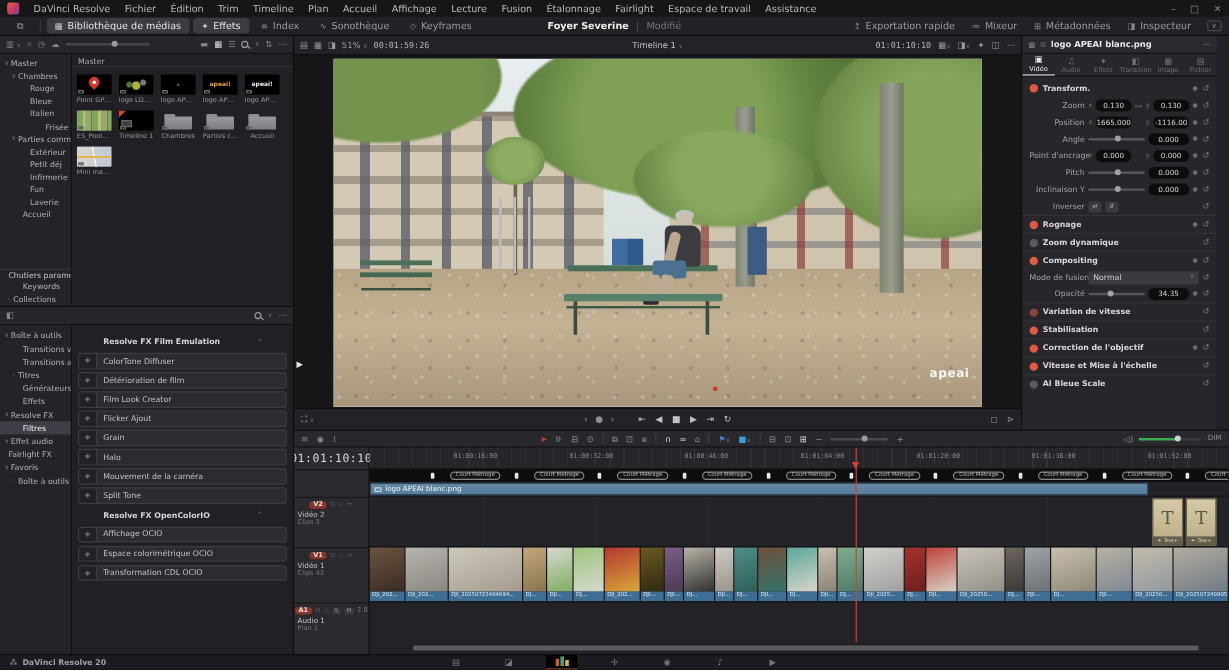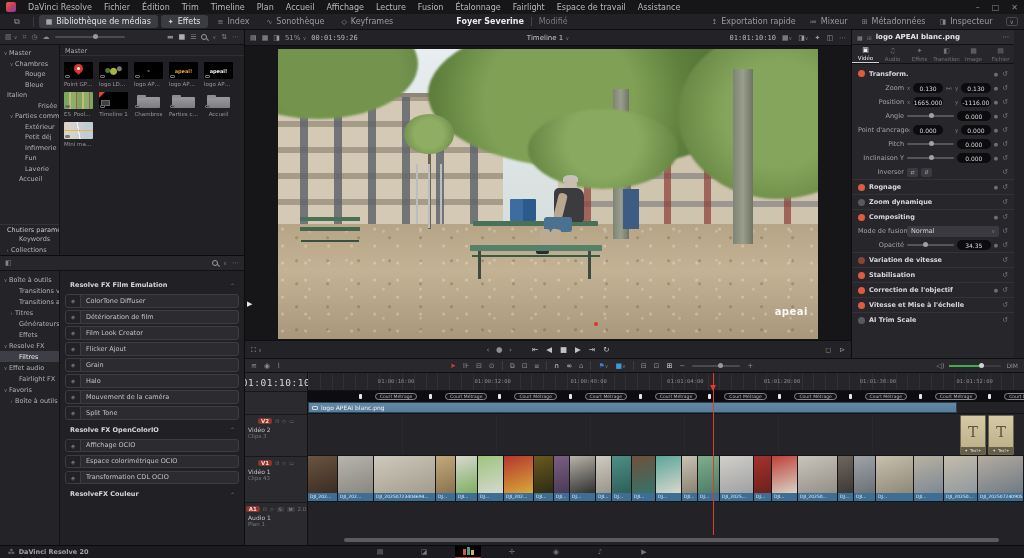--- a/index.html
+++ b/index.html
@@ -72,21 +72,21 @@
 
   .fx-body { flex:1; display:flex; overflow:hidden; }
   .fx-cats { width:60px; background:#242428; border-right:1px solid #121214; padding-top:3px; font-size:6.5px; overflow:hidden; }
   .cat-row { display:flex; align-items:center; height:11px; color:#b2b2b6; white-space:nowrap; overflow:hidden; }
   .cat-row .arr { width:7px; font-size:5px; color:#808085; text-align:center; flex:none; }
   .cat-row.sel { background:#3e3e46; color:#f0f0f2; }
   .fx-list { flex:1; background:#212125; padding:4px 5px; overflow:hidden; }
   .fx-row { height:13.5px; margin-bottom:2.5px; background:#2b2b30; border:1px solid #3c3c42; border-radius:3px; display:flex; align-items:center; font-size:6.5px; color:#c2c2c6; overflow:hidden; }
   .fx-row .fx-ic { width:15px; height:100%; background:#222226; border-right:1px solid #3c3c42; flex:none; display:flex; align-items:center; justify-content:center; color:#77777c; font-size:6px; }
   .fx-row .fx-lb { padding:0 5px; white-space:nowrap; overflow:hidden; }
-  .fx-row.hdr { background:transparent; border:none; color:#d6d6da; font-weight:bold; height:14px; margin:3px 0 2px; }
+  .fx-row.hdr { background:transparent; border:none; color:#d6d6da; font-weight:bold; height:14px; margin:3px 16px 2px; }
   .fx-row.hdr::after { content:"\2303"; margin-left:auto; padding-right:4px; color:#77777c; font-weight:normal; font-size:6px; }
 
   
   .right-col { flex:1; display:flex; flex-direction:column; }
   .upper { height:328px; display:flex; }
   .viewer-col { width:607px; display:flex; flex-direction:column; background:#1c1c1f; border-right:1px solid #0c0c0e; }
   .v-toolbar { height:16px; background:#222227; border-bottom:1px solid #0f0f11; display:flex; align-items:center; font-size:7px; color:#9a9a9e; padding:0 5px; position:relative; }
   .v-toolbar .grp { display:flex; align-items:center; gap:5px; }
   .v-toolbar .tc { font-family:"DejaVu Sans Mono", monospace; color:#b4b4b8; }
   .v-center { position:absolute; left:50%; transform:translateX(-50%); color:#c6c6ca; }
@@ -357,21 +357,21 @@
                 <span>Chambres</span>
               </div>
               <div class="bin-row" style="padding-left: 18px;">
                 <span class="arr"></span>
                 <span>Rouge</span>
               </div>
               <div class="bin-row" style="padding-left: 18px;">
                 <span class="arr"></span>
                 <span>Bleue</span>
               </div>
-              <div class="bin-row" style="">
+              <div class="bin-row" style="padding-left: 18px;">
                 <span class="arr"></span>
                 <span>Italien</span>
               </div>
               <div class="bin-row" style="padding-left: 31px;">
                 <span class="arr"></span>
                 <span>Frisée</span>
               </div>
               <div class="bin-row" style="padding-left: 8px;">
                 <span class="arr">∨</span>
                 <span>Parties comm...</span>
@@ -539,21 +539,21 @@
               <span>Resolve FX</span>
             </div>
             <div class="cat-row sel" style="padding-left: 12px;">
               <span class="arr"></span>
               <span>Filtres</span>
             </div>
             <div class="cat-row" style="padding-left: 2px;">
               <span class="arr">∨</span>
               <span>Effet audio</span>
             </div>
-            <div class="cat-row" style="padding-left: 12px;">
+            <div class="cat-row" style="">
               <span class="arr"></span>
               <span>Fairlight FX</span>
             </div>
             <div class="cat-row" style="padding-left: 2px;">
               <span class="arr">∨</span>
               <span>Favoris</span>
             </div>
             <div class="cat-row" style="padding-left: 8px;">
               <span class="arr">›</span>
               <span>Boîte à outils</span>
@@ -605,24 +605,20 @@
               <span class="fx-ic">◈</span>
               <span class="fx-lb">Affichage OCIO</span>
             </div>
             <div class="fx-row">
               <span class="fx-ic">◈</span>
               <span class="fx-lb">Espace colorimétrique OCIO</span>
             </div>
             <div class="fx-row">
               <span class="fx-ic">◈</span>
               <span class="fx-lb">Transformation CDL OCIO</span>
-            </div>
-            <div class="fx-row hdr">
-
-              <span class="fx-lb">ResolveFX Couleur</span>
             </div>
           </div>
       </div>
     </div>
 
     <div class="right-col">
       <div class="upper">
 
         <div class="viewer-col">
           <div class="v-toolbar">
@@ -884,21 +880,21 @@
                   <span class="reset">↺</span>
                 </div>
                 <div class="insp-sec">
                   <span class="led" data-led="on"></span>
                   <span class="sec-label">Vitesse et Mise à l'échelle</span>
                   <span class="kf-dot">●</span>
                   <span class="reset">↺</span>
                 </div>
                 <div class="insp-sec">
                   <span class="led" data-led="off"></span>
-                  <span class="sec-label">AI Trim Scale</span>
+                  <span class="sec-label">AI Bleue Scale</span>
                   <span class="kf-dot">●</span>
                   <span class="reset">↺</span>
                 </div>
               </div>
           </div>
         </div>
       </div>
 
       <div class="tl-toolbar">
         <div class="tl-left">

